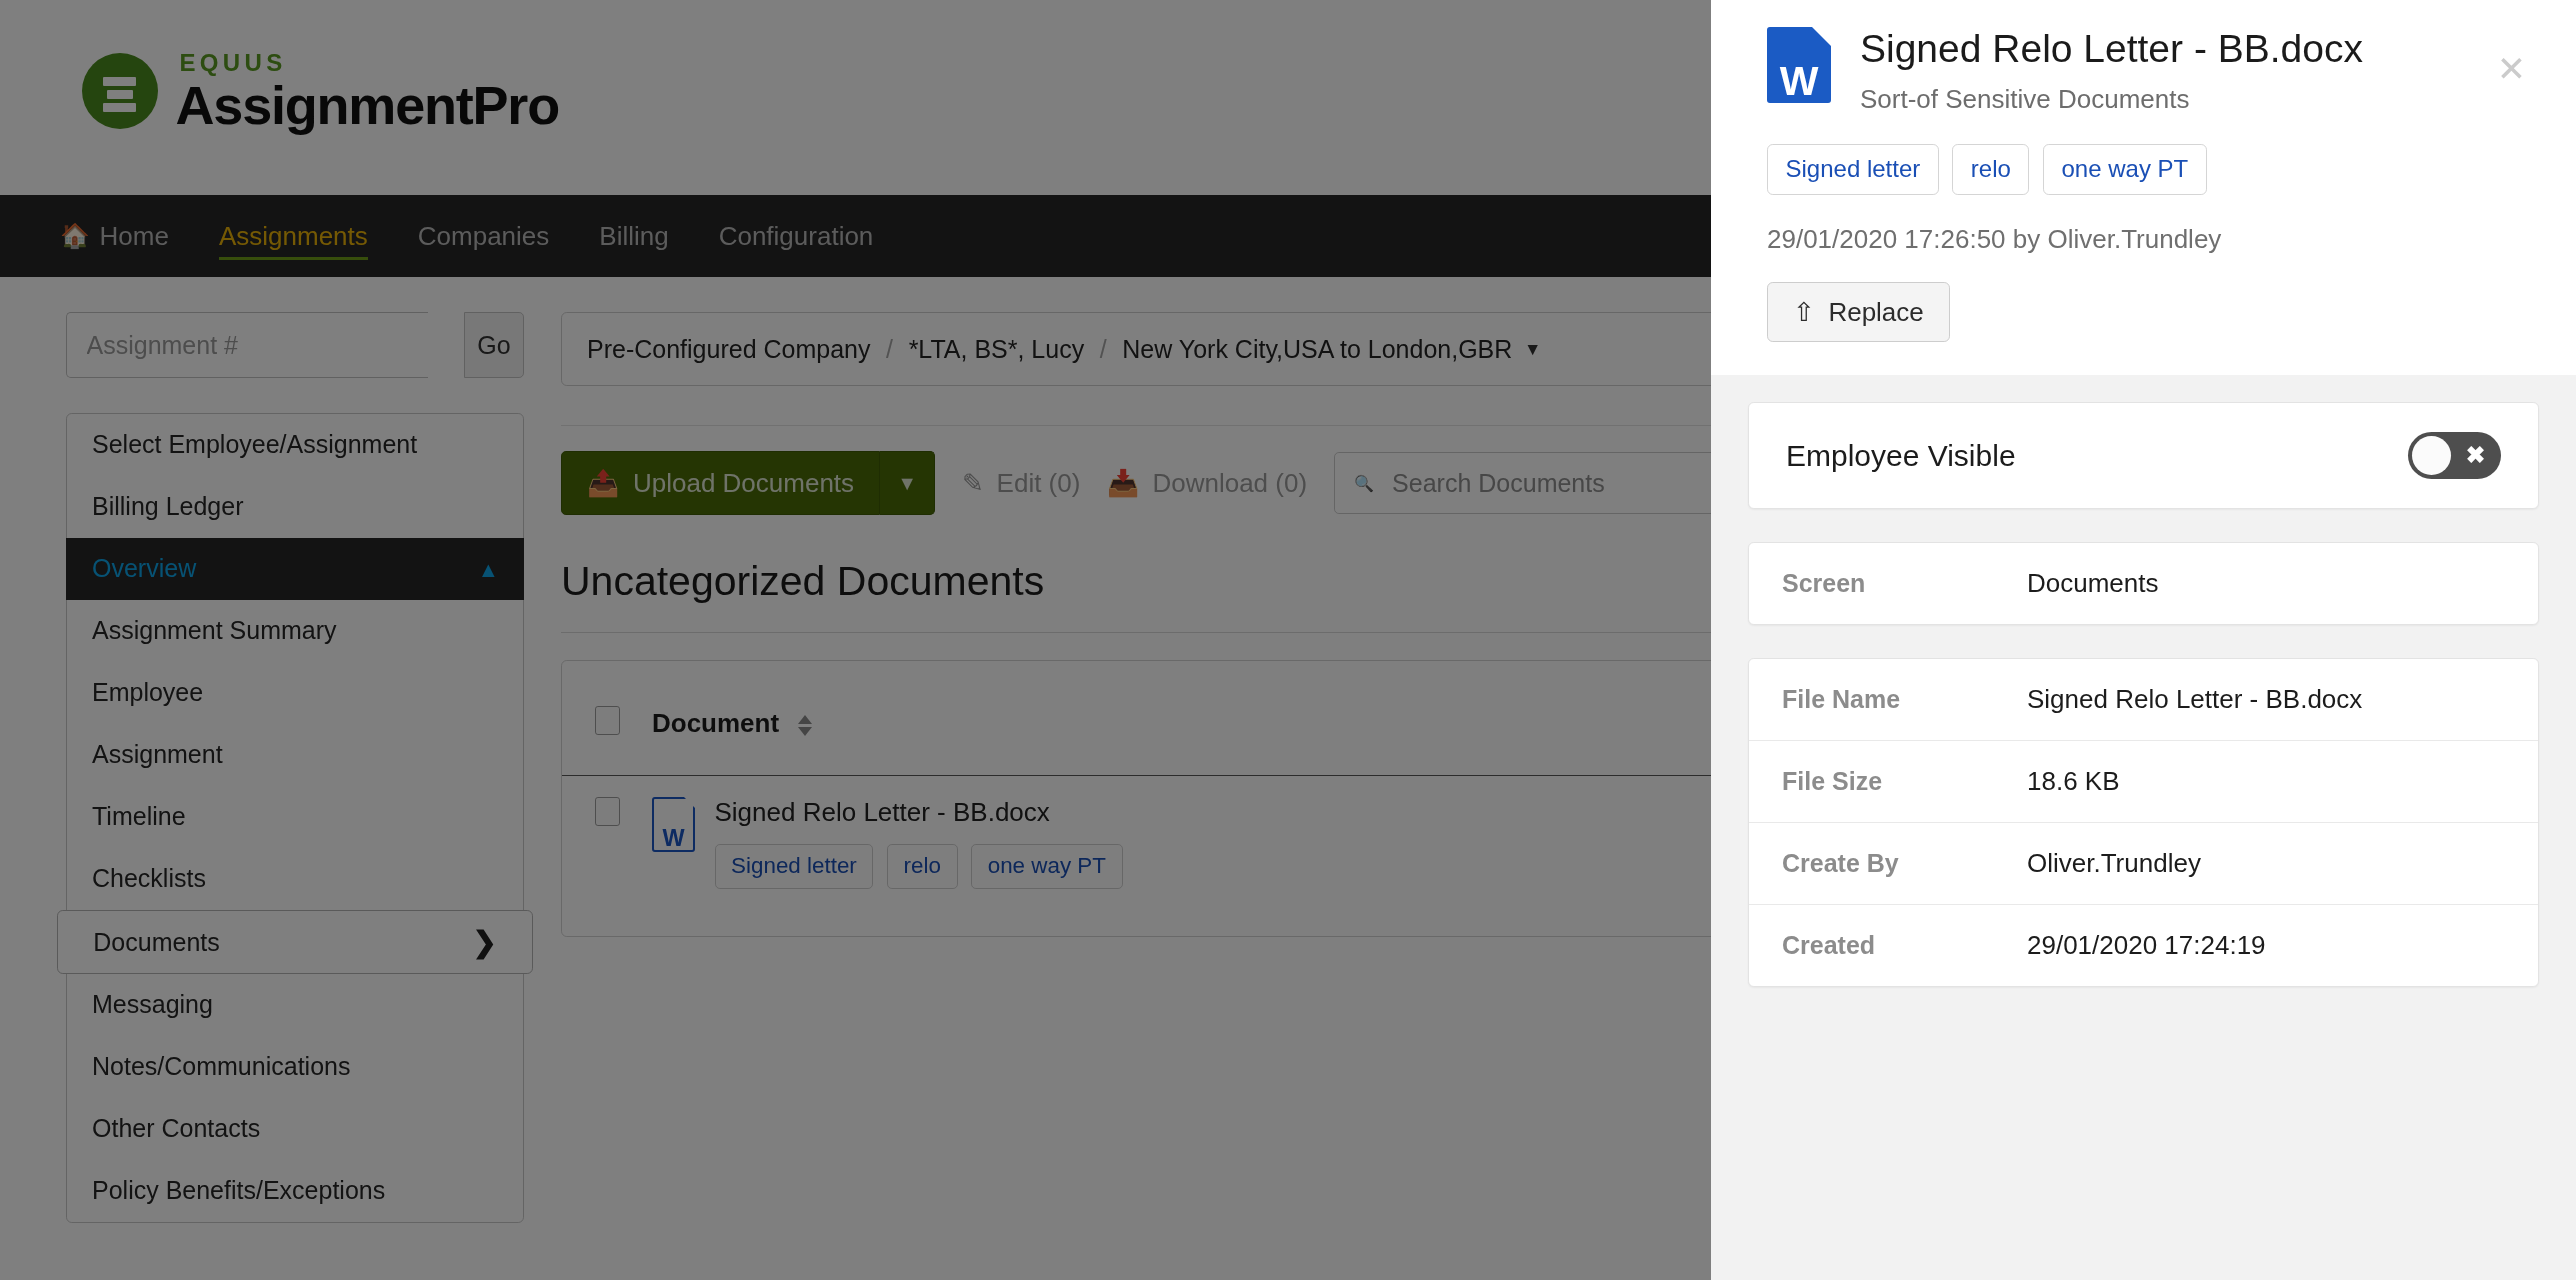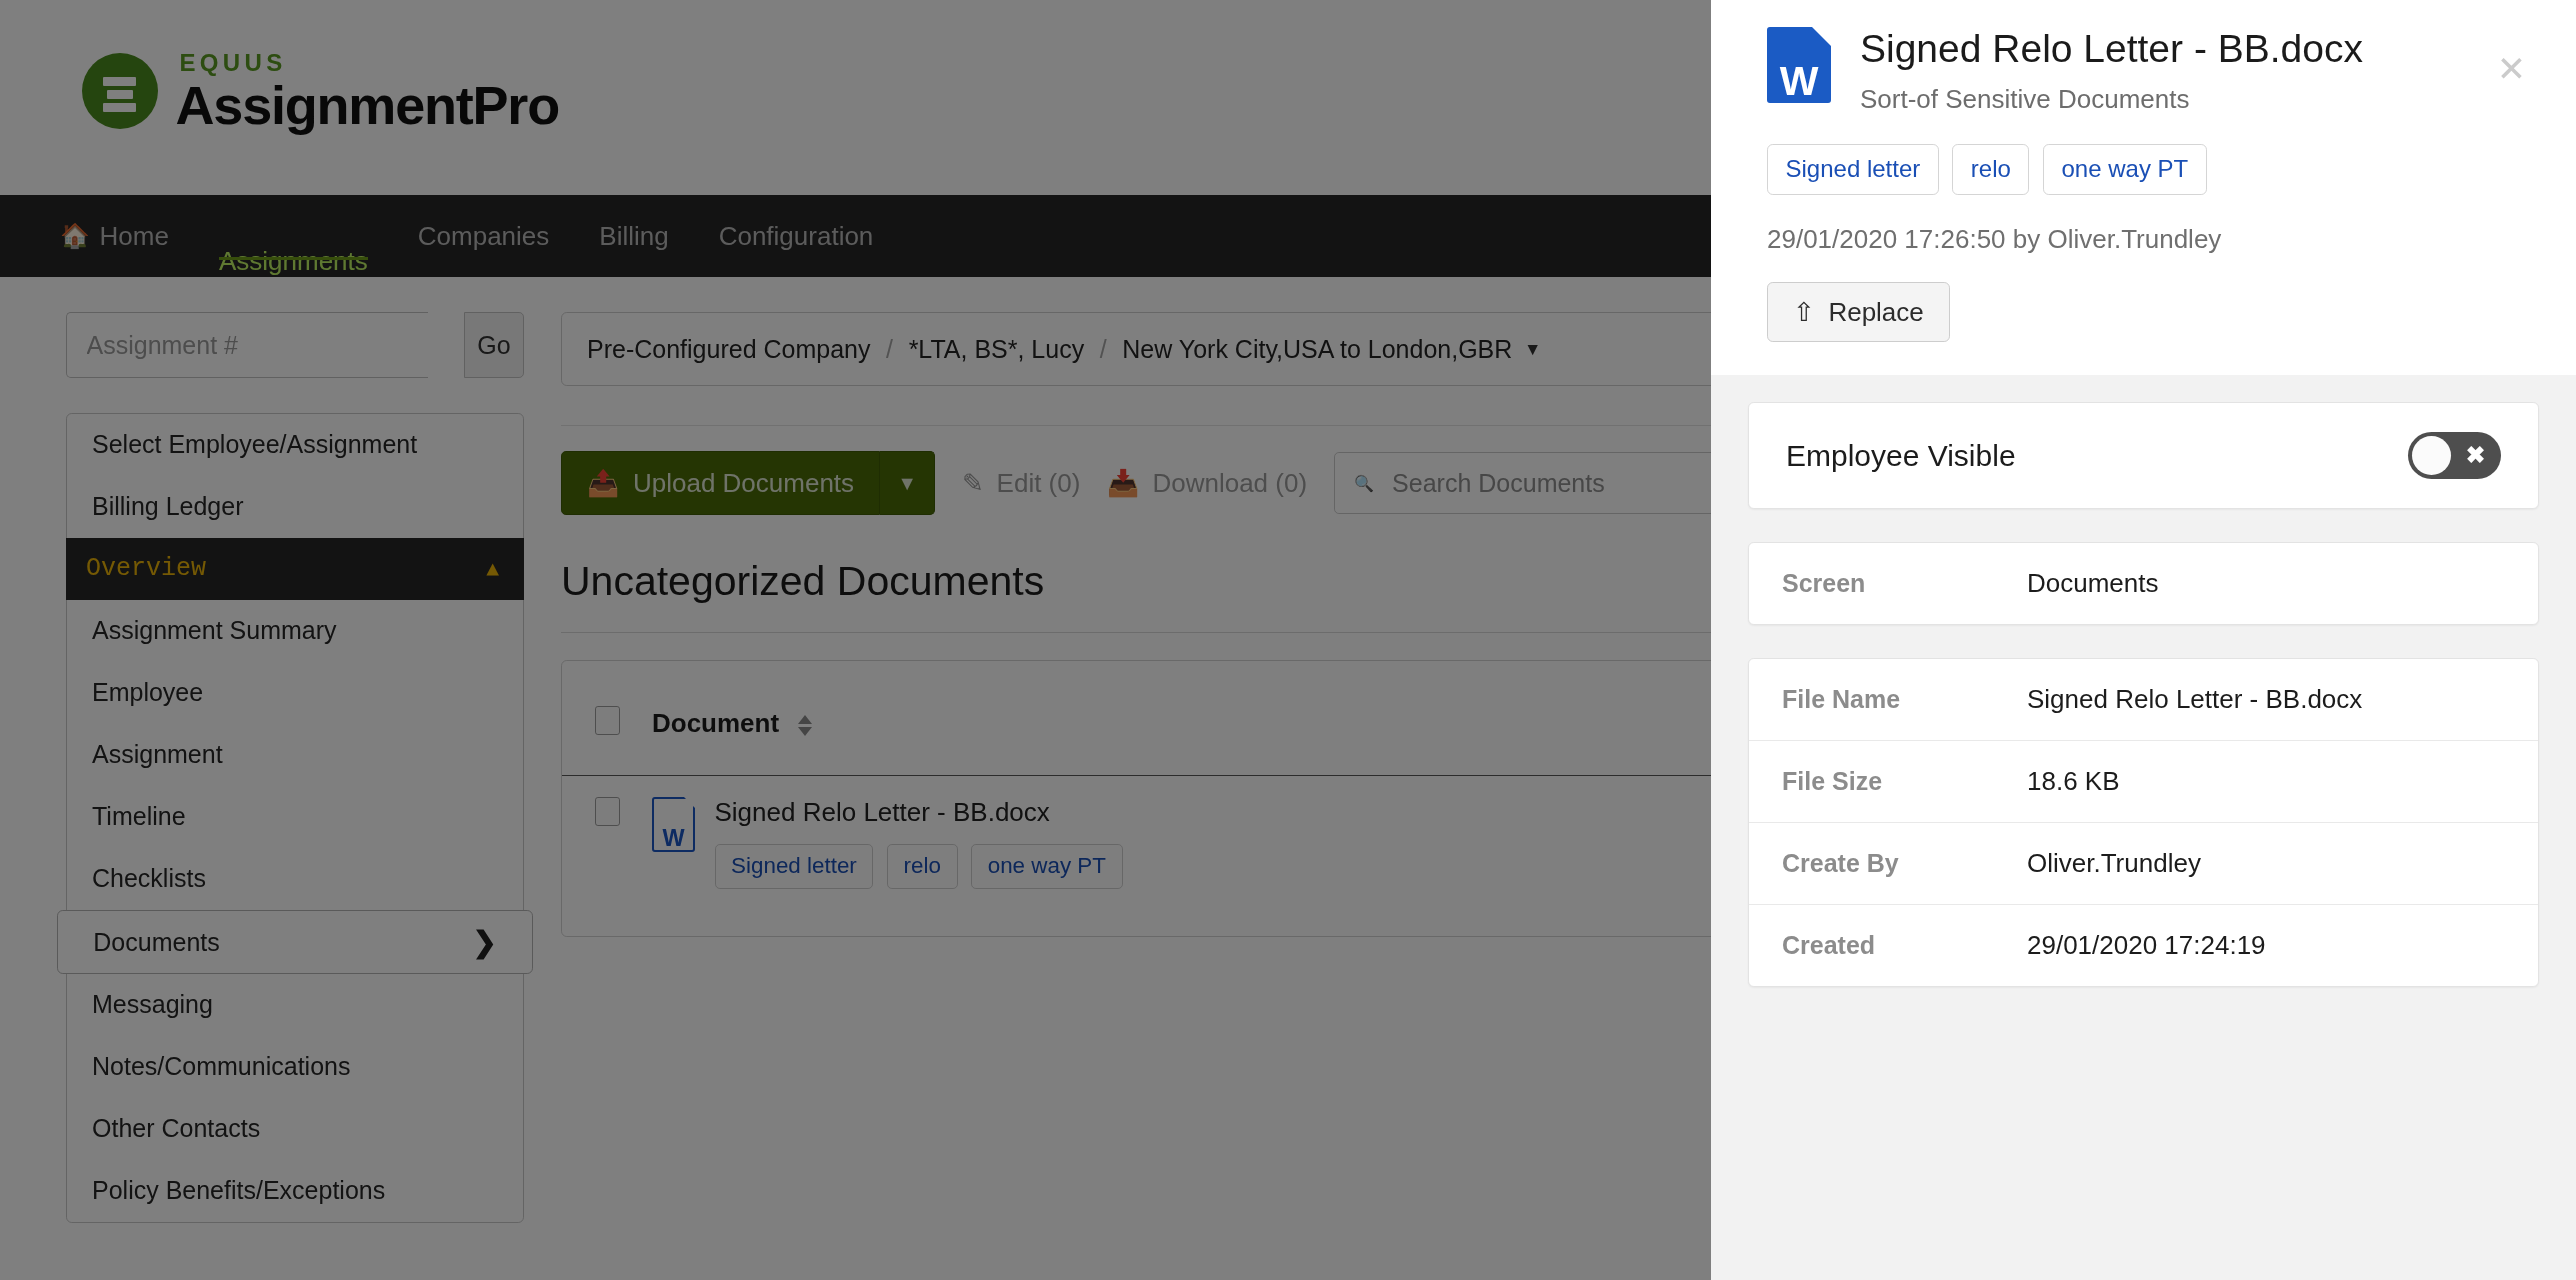--- a/index.html
+++ b/index.html
@@ -63,21 +63,21 @@
     background: #262626;
     display: flex; align-items: stretch; padding-left: 35px;
   }
   .nav-item {
     position: relative;
     display: flex; align-items: center; gap: 9.7px;
     padding: 0 25px;
     color: #b9b9b9; font-size: 26px;
     cursor: pointer; white-space: nowrap;
   }
-  .nav-item.active { color: #bef264; align-items: flex-end; }
+  .nav-item.active { color: #eab308; }
   .nav-item.active::after {
     content:""; position: absolute; left: 25px; right: 25px; bottom: 16.6px;
     height: 3.9px; background: #6f9c18;
   }
   .home-glyph { font-size: 24px; line-height: 1; color:#b9b9b9; }
 
   
   .page-body {
     position: absolute; left: 0; top: 277px; right: 0; bottom: 0;
     background: #ffffff;
@@ -106,24 +106,23 @@
     border: 1px solid #c9c9c9; border-radius: 5.8px;
     background: #ffffff; overflow: visible;
   }
   .nav-row {
     display: flex; align-items: center; justify-content: space-between;
     height: 62px; padding: 0 25px;
     font-size: 25px; color: #272727; cursor: pointer;
     border-bottom: 1px solid transparent;
   }
   .nav-row.selected {
-    background: #262626; color: #eab308;
+    background: #262626; color: #0ea5e9;
     margin-left: -1px; margin-right: -1px;
-    padding-left: 20px;
-    font-family: Liberation Mono, monospace;
+    padding-left: 26px;
   }
   .nav-row.outlined {
     border: 1px solid #b5b5b5; border-radius: 5.8px;
     margin: 0 -9.7px; padding: 0 35px; height: 64px;
     background: #ffffff;
   }
   .chev { font-size: 21.4px; line-height: 1; }
   .chev.up { transform: translateY(1.9px); }
   .chev.right { font-size: 29px; font-weight: bold; color:#202020; }
 

